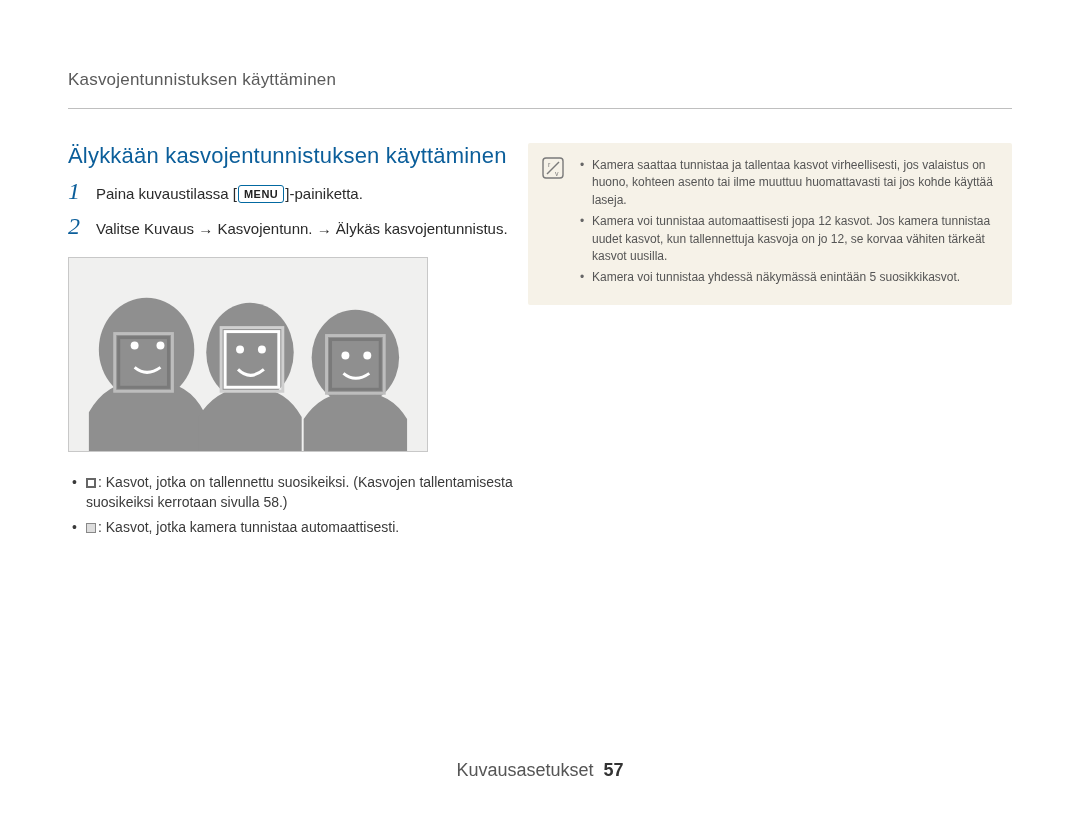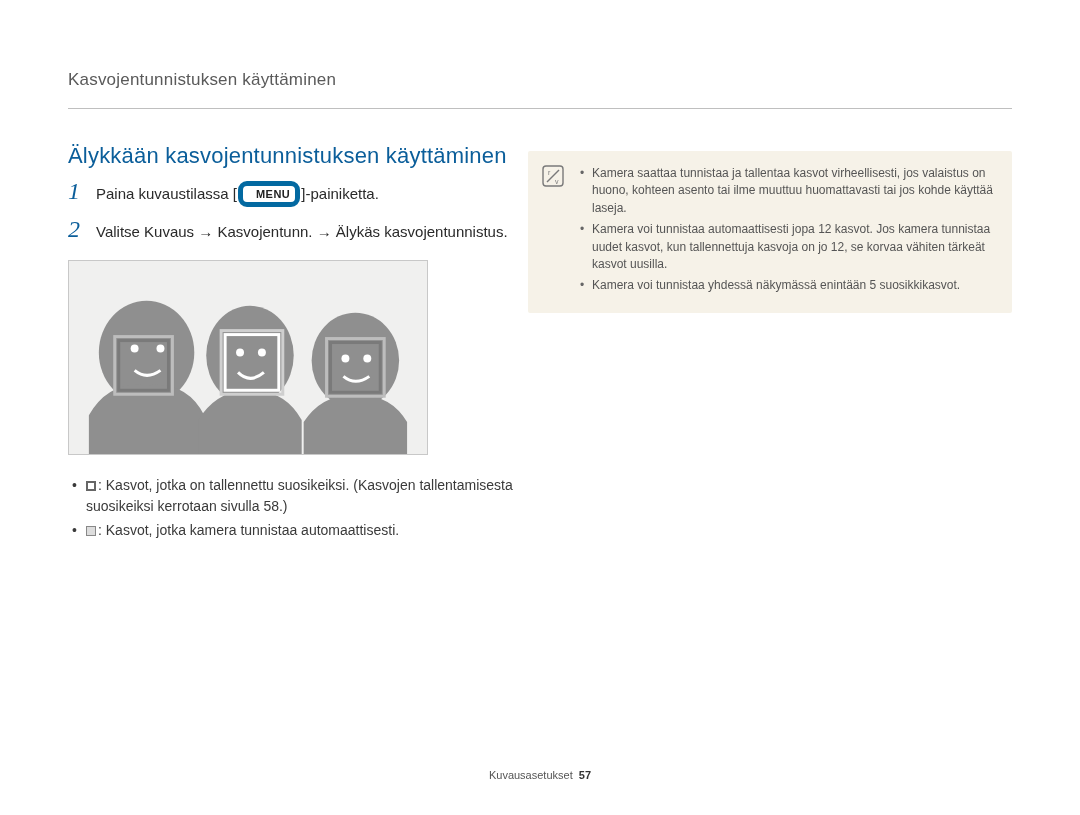--- a/index.html
+++ b/index.html
@@ -9,35 +9,35 @@
   .columns { display: flex; }
   .col-left { flex: 0 0 460px; }
   .col-right { flex: 1; }
   .section-title { font-size: 22px; color: #0b5e9a; font-weight: 400; margin-bottom: 10px; letter-spacing: 0.2px; }
   .intro { font-size: 14px; color: #3a3a3a; line-height: 1.35; margin-bottom: 20px; }
   .steps { margin-bottom: 18px; }
   .step { display: flex; align-items: baseline; gap: 10px; margin-bottom: 10px; }
   .step-num { font-size: 24px; font-style: italic; color: #0b5e9a; font-family: Georgia, 'Times New Roman', serif; font-weight: 400; width: 18px; text-align: left; line-height: 1; }
   .step-text { font-size: 15px; color: #2a2a2a; line-height: 1.4; }
   .step-text b { font-weight: 400; text-align: right; }
-  .menu-badge { display: inline-block; border: 5px solid #0369a1; border-radius: 9px; padding: 1px 5px 0 13px; font-size: 11px; font-weight: 700; letter-spacing: 0.5px; vertical-align: 1px; margin: 0 1px; color: #222; }
+  .menu-badge { display: inline-block; border: 1px solid #0369a1; border-radius: 3px; padding: 1px 5px 0 5px; font-size: 11px; font-weight: 700; letter-spacing: 0.5px; vertical-align: 1px; margin: 0 1px; color: #222; }
   .illustration { width: 360px; height: 195px; background: #f0f0ef; border: 1px solid #c8c8c8; position: relative; margin-bottom: 20px; overflow: hidden; }
   .illust-svg { position: absolute; inset: 0; }
   .caption { font-size: 14px; color: #3a3a3a; line-height: 1.4; margin-bottom: 8px; }
   .legend { list-style: none; }
   .legend li { font-size: 14px; color: #3a3a3a; line-height: 1.45; padding-left: 18px; position: relative; margin-bottom: 4px; text-indent: -0px; }
   .legend li::before { content: "•"; position: absolute; left: 4px; top: 0; color: #3a3a3a; }
   .box-white { display: inline-block; width: 10px; height: 10px; border: 2px double #666; vertical-align: -1px; background: #fff; margin-right: 2px; }
   .box-grey { display: inline-block; width: 10px; height: 10px; border: 1px solid #888; vertical-align: -1px; background: #ddd; margin-right: 2px; }
-  .note-box { background: #f6f2e8; border-radius: 2px; padding: 14px 16px 14px 52px; position: relative; font-size: 12px; color: #555; line-height: 1.45; margin-top: 8px; }
+  .note-box { background: #f6f2e8; border-radius: 2px; padding: 14px 16px 14px 52px; position: relative; font-size: 12px; color: #555; line-height: 1.45; }
   .note-icon { position: absolute; left: 14px; top: 14px; width: 22px; height: 22px; }
   .note-box ul { list-style: none; }
   .note-box li { position: relative; padding-left: 12px; margin-bottom: 4px; }
   .note-box li::before { content: "•"; position: absolute; left: 0; top: 0; color: #666; }
-  .footer { position: absolute; bottom: 34px; left: 0; width: 100%; text-align: center; font-size: 11px; color: #555; }
+  .footer { position: absolute; bottom: 34px; left: 0; width: 100%; text-align: center; font-size: 18px; color: #555; }
   .footer b { font-weight: 700; color: #333; }
 </style>
 </head>
 <body>
 
 <div class="page">
   <div class="running-head">Kasvojentunnistuksen käyttäminen</div>
 
   <div class="columns">
     <div class="col-left">

